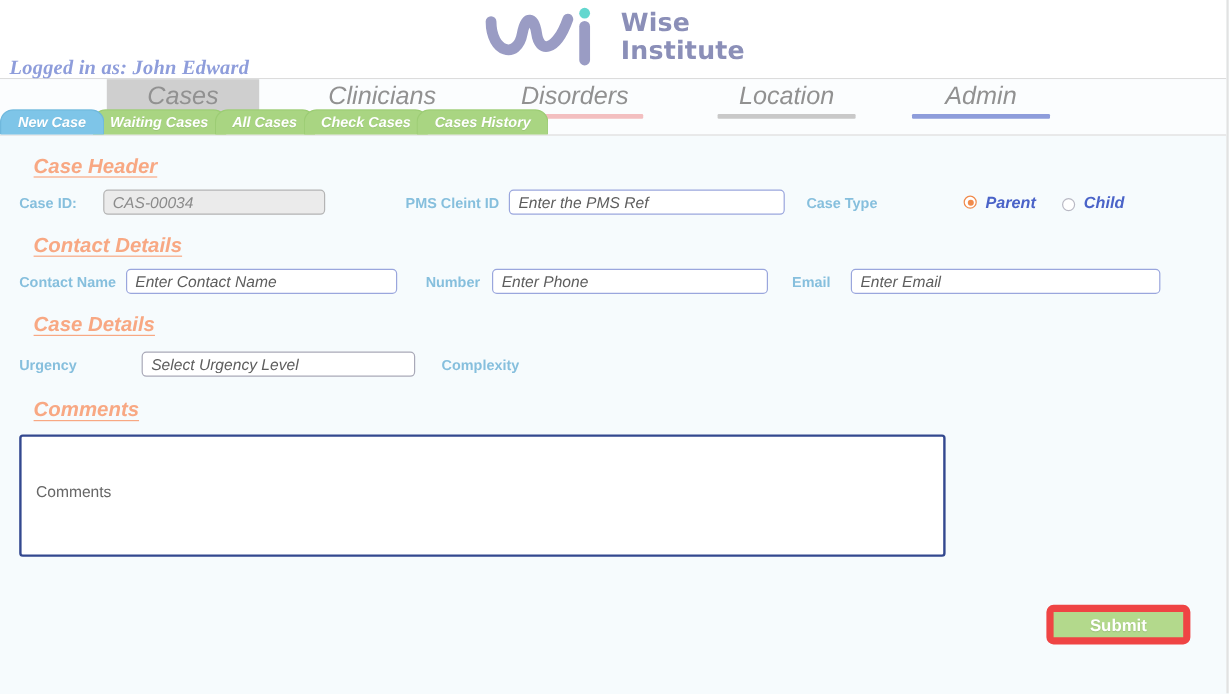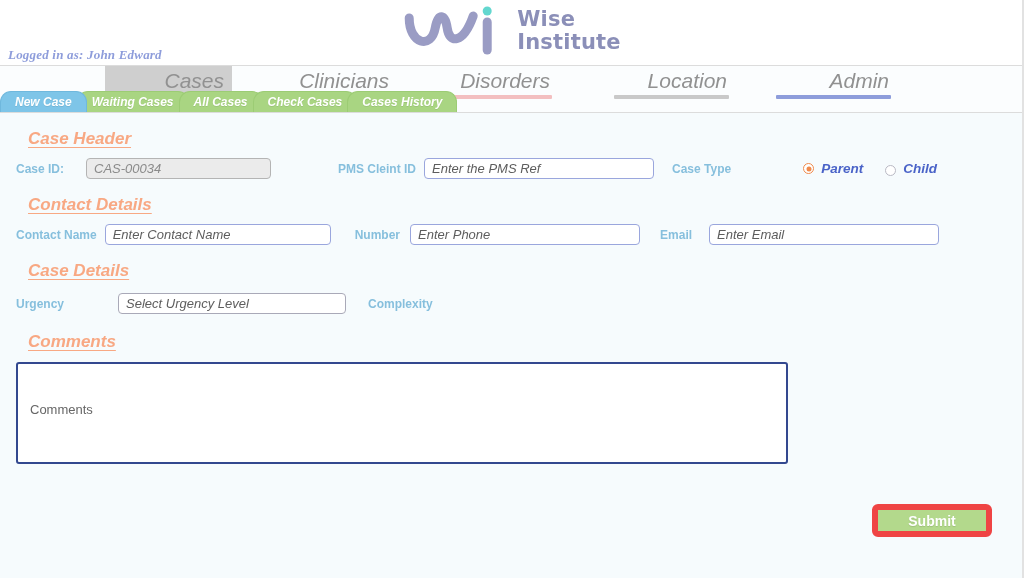--- a/index.html
+++ b/index.html
@@ -32,21 +32,21 @@
     border-bottom: 1px solid #dcdcdc;
     box-sizing: border-box;
   }
   .logged-in {
     position: absolute;
     left: 8px;
     top: 47px;
     font-family: "Liberation Serif", serif;
     font-weight: bold;
     font-style: italic;
-    font-size: 13px;
+    font-size: 17px;
     color: #8e9ddb;
     letter-spacing: 0.2px;
     white-space: nowrap;
   }
   .logo-wrap {
     position: absolute;
     left: 50%;
     top: 4px;
     transform: translateX(-50%);
     display: flex;
@@ -81,29 +81,28 @@
     left: 0; top: 0;
     height: 32px;
     display: flex;
     align-items: flex-start;
   }
   .mainnav-item {
     position: relative;
     height: 30px;
     display: flex;
     align-items: center;
-    justify-content: flex-end;
+    justify-content: center;
     box-sizing: border-box;
     font-style: italic;
     font-size: 21px;
     color: #919191;
     cursor: pointer;
     user-select: none;
     white-space: nowrap;
-    margin-left: 16px;
   }
   .mainnav-item .mi-label { padding: 0 8px; }
   .mainnav-item .underline {
     position: absolute;
     left: 6px;
     right: 6px;
     bottom: -3px;
     height: 4px;
     border-radius: 1px;
   }
@@ -361,21 +360,21 @@
     
     <div class="sec-head">
       <span class="section-title">Contact Details</span>
     </div>
     <div class="field-row">
       <span class="lbl">Contact Name</span>
       <input class="inp" style="width: 226px; margin-left: 8px;" placeholder="Enter Contact Name">
       <span class="lbl" style="margin-left:24px">Number</span>
       <input class="inp" style="width: 230px; margin-left: 10px;" placeholder="Enter Phone">
       <span class="lbl" style="margin-left:20px">Email</span>
-      <input class="inp" style="width: 230px; margin-left: 17px;" placeholder="Enter Email">
+      <input class="inp" style="width: 258px; margin-left: 17px;" placeholder="Enter Email">
     </div>
 
     
     <div class="sec-head">
       <span class="section-title">Case Details</span>
     </div>
     <div class="field-row" style="margin-top:12px">
       <span class="lbl" style="width:102px">Urgency</span>
       <input class="inp gray-border" style="width: 228px;" placeholder="Select Urgency Level">
       <span class="lbl" style="margin-left:22px">Complexity</span>

